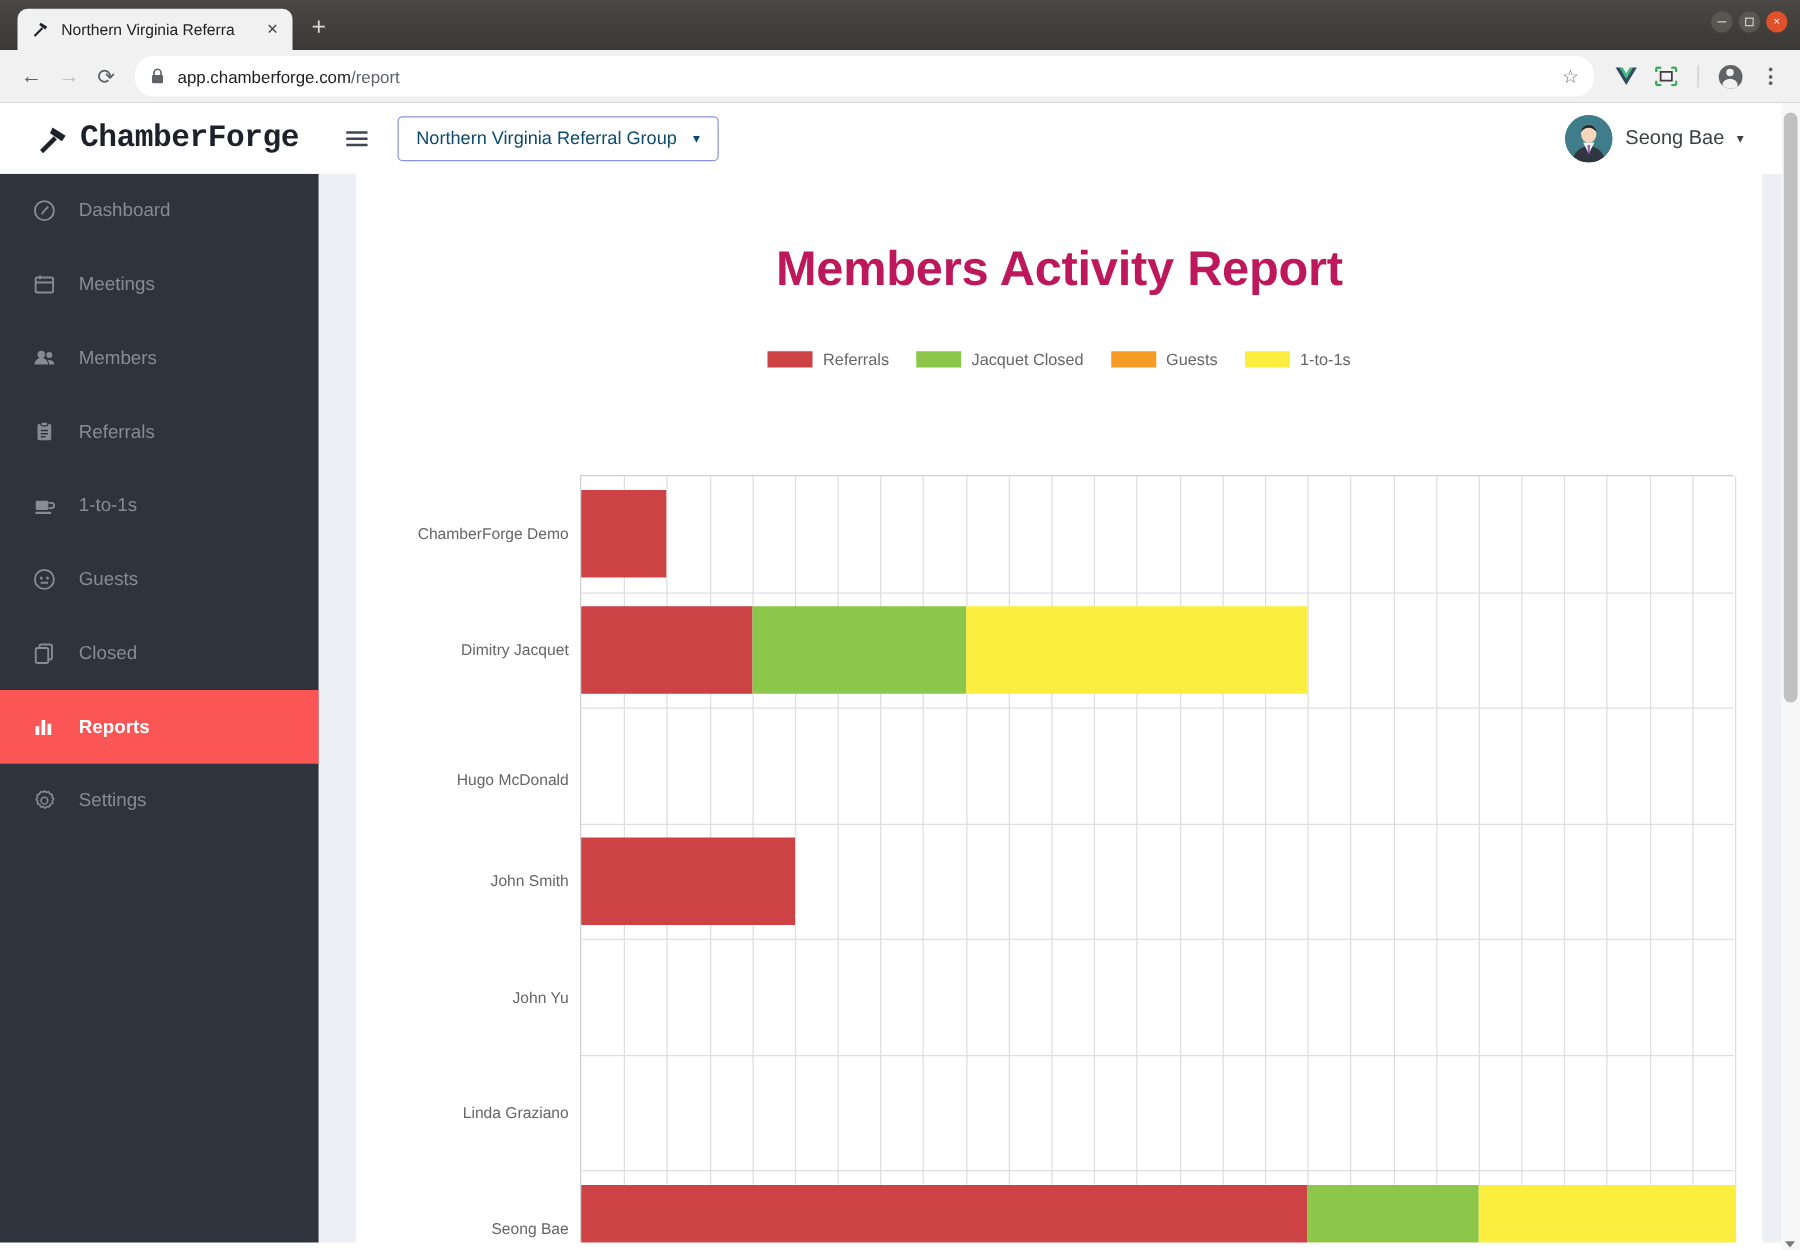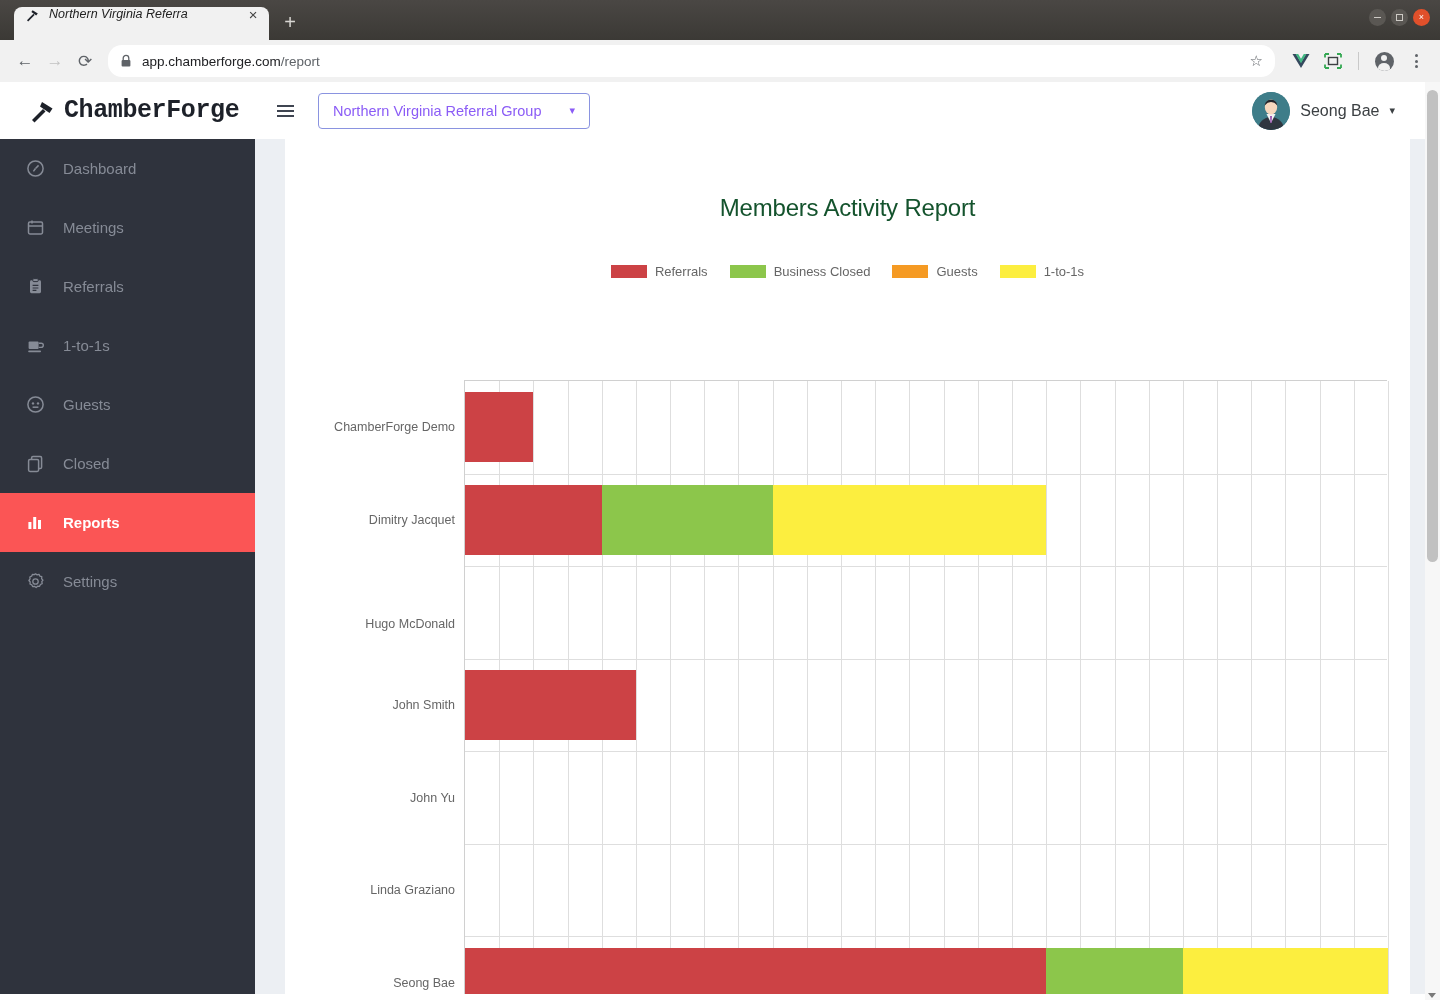--- a/index.html
+++ b/index.html
@@ -13,25 +13,24 @@
   
   .window { width: 1440px; height: 1000px; position: relative; background: #3b3935; }
 
   .titlebar {
     position: absolute; top: 0; left: 0; width: 1440px; height: 40px;
     background: linear-gradient(#4a4744, #3b3935);
     display: flex; align-items: flex-end;
   }
   .tab-strip { display: flex; align-items: flex-end; padding-left: 14px; height: 40px; }
   .tab {
-    width: 255px; height: 33px; background: #f1f1f1;
+    width: 220px; height: 33px; background: #f1f1f1;
     border-radius: 8px 8px 0 0;
-    display: flex; align-items: flex-start; padding: 0 8px 0 10px;
+    display: flex; align-items: center; padding: 0 8px 0 10px;
     position: relative;
-    font-style: italic;
   }
   .tab-favicon { width: 17px; height: 17px; flex: 0 0 17px; position: relative; }
   .tab-favicon svg { display: block; }
   .tab-title {
     font-size: 12.5px; color: #222; margin-left: 8px;
     white-space: nowrap; overflow: hidden;
     flex: 1 1 auto;
     -webkit-mask-image: linear-gradient(to right, #000 85%, transparent 100%);
     mask-image: linear-gradient(to right, #000 85%, transparent 100%);
   }
@@ -100,22 +99,22 @@
   }
   .brand {
     width: 255px; height: 70px; display: flex; align-items: center;
     padding-left: 30px; gap: 8px; font-family: Liberation Mono, monospace;
   }
   .brand-name { font-size: 25px; font-weight: bold; color: #1d2129; letter-spacing: -0.4px; }
   .hamburger { margin-left: 22px; display: flex; flex-direction: column; gap: 3px; cursor: pointer; }
   .hamburger i { width: 17px; height: 2px; background: #3f4551; display: block; }
   .group-select {
     margin-left: 24px; height: 36px; border: 1px solid #8a93e0; border-radius: 4px;
-    display: flex; align-items: center; padding: 0 14px; gap: 28px;
-    color: #8b5cf6; font-size: 14.5px;
+    display: flex; align-items: center; padding: 0 14px; gap: 13px;
+    color: #0c4a6e; font-size: 14.5px;
   }
   .group-select .chev { font-size: 11px; }
   .user-menu {
     margin-left: auto; margin-right: 30px; display: flex; align-items: center; gap: 10px;
   }
   .avatar {
     width: 38px; height: 38px; border-radius: 50%; overflow: hidden; position: relative;
     background: #46828d;
   }
   .user-name { font-size: 16px; color: #3c4043; }
@@ -136,21 +135,21 @@
   
   .content {
     position: absolute; top: 57px; left: 255px; width: 1170px; height: 861px;
     background: #eceff3;
   }
   .card {
     position: absolute; top: 0; left: 30px; width: 1125px; height: 861px;
     background: #fff;
   }
   .rep-title {
-    text-align: center; font-size: 24px; color: #14532d; font-weight: normal;
+    text-align: center; font-size: 39px; color: #be185d; font-weight: bold;
     margin-top: 55px; letter-spacing: -0.2px;
   }
   .rep-sub { text-align: center; font-size: 16.5px; color: #2b2b2b; margin-top: 10px; }
 
   
   .legend {
     display: flex; justify-content: center; align-items: center; gap: 22px;
     margin-top: 42px;
   }
   .legend-item { display: flex; align-items: center; gap: 8px; }
@@ -317,20 +316,31 @@
         <span class="side-icon">
           <svg width="19" height="19" viewBox="0 0 19 19">
               <rect x="2.5" y="4" width="14" height="12" rx="1.4" fill="none" stroke="#868b96" stroke-width="1.5"></rect>
               <path d="M2.5 8 H16.5" stroke="#868b96" stroke-width="1.5"></path>
               <path d="M6 2.4 V5.4" stroke="#868b96" stroke-width="1.5"></path>
             </svg>
         </span>
         <span>Meetings</span>
       </div>
 
+      <div class="side-item">
+        <span class="side-icon">
+          <svg width="19" height="19" viewBox="0 0 19 19">
+              <circle cx="7" cy="6.6" r="3" fill="#868b96"></circle>
+              <circle cx="13.4" cy="7" r="2.4" fill="#868b96"></circle>
+              <path d="M1.5 14.6 a5.5 5.5 0 0 1 11 0 Z" fill="#868b96"></path>
+              <path d="M12.4 11 a4.4 4.4 0 0 1 5.2 3.6 h-4.2 Z" fill="#868b96"></path>
+            </svg>
+        </span>
+        <span>Members</span>
+      </div>
 
       <div class="side-item">
         <span class="side-icon">
           <svg width="19" height="19" viewBox="0 0 19 19">
               <rect x="4" y="3.2" width="11" height="13" rx="1.4" fill="#868b96"></rect>
               <rect x="6.8" y="1.6" width="5.4" height="3" rx="1" fill="#868b96" stroke="#2f333d" stroke-width="1"></rect>
               <path d="M6.6 8.4 H12.4 M6.6 11 H12.4 M6.6 13.4 H10.4" stroke="#2f333d" stroke-width="1.2"></path>
             </svg>
         </span>
         <span>Referrals</span>
@@ -396,21 +406,21 @@
       <div class="card">
         <h1 class="rep-title">Members Activity Report</h1>
 
         <div class="legend" id="legend">
             <div class="legend-item">
               <span class="legend-swatch" style="background: rgb(204, 66, 69);"></span>
               <span class="legend-label">Referrals</span>
             </div>
             <div class="legend-item">
               <span class="legend-swatch" style="background: rgb(140, 198, 75);"></span>
-              <span class="legend-label">Business Closed</span>
+              <span class="legend-label">Jacquet Closed</span>
             </div>
             <div class="legend-item">
               <span class="legend-swatch" style="background: rgb(245, 154, 35);"></span>
               <span class="legend-label">Guests</span>
             </div>
             <div class="legend-item">
               <span class="legend-swatch" style="background: rgb(252, 238, 63);"></span>
               <span class="legend-label">1-to-1s</span>
             </div>
           </div>

